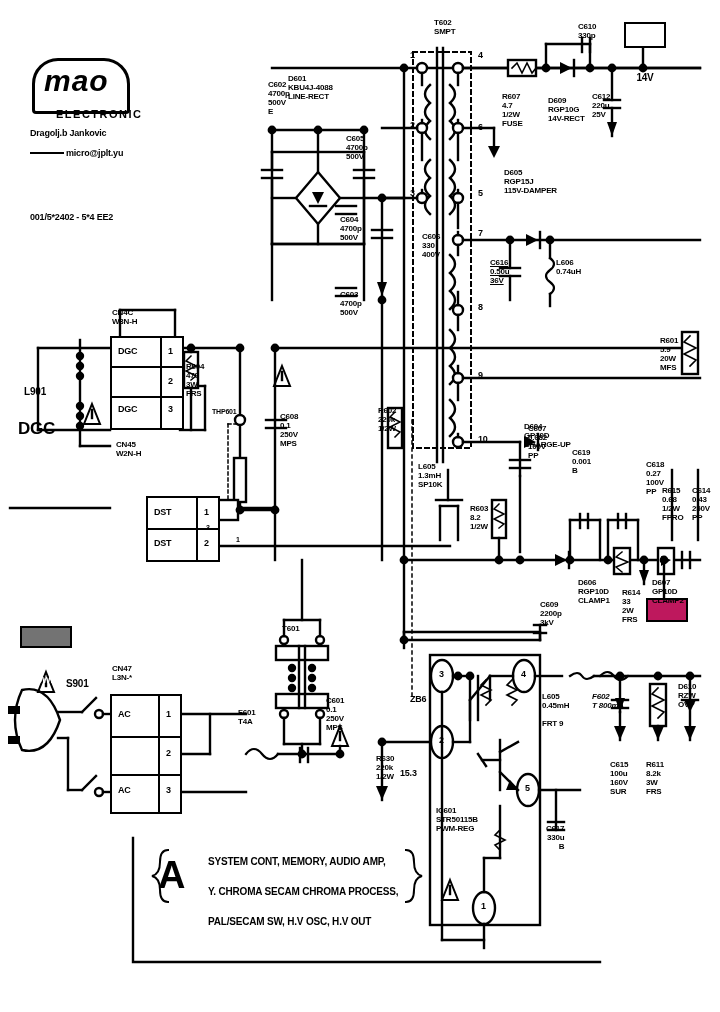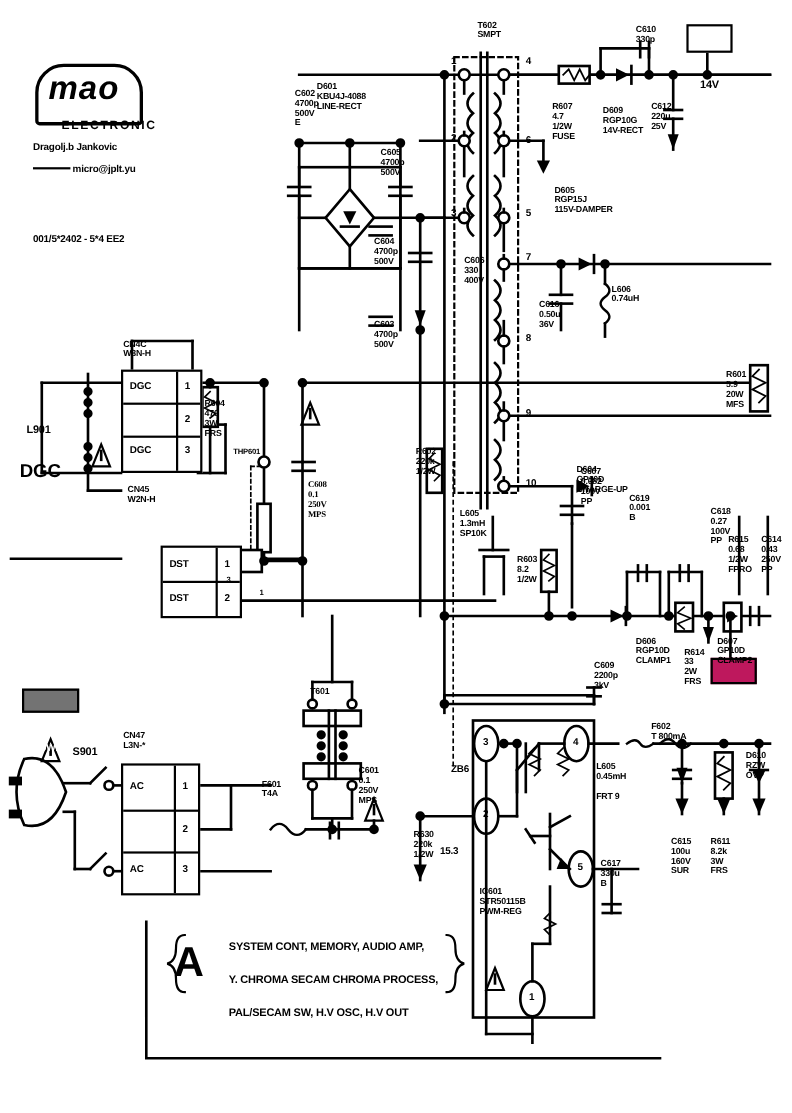--- a/index.html
+++ b/index.html
@@ -502,21 +502,21 @@
 </div>
 <div class="lbl" style="left:112px;top:664px;">CN47<br>L3N-*</div>
 <div class="lbl s10" style="left:66px;top:678px;">S901</div>
 
 <div class="lbl" style="left:268px;top:80px;">C602<br>4700p<br>500V<br>E</div>
 <div class="lbl" style="left:288px;top:74px;">D601<br>KBU4J-4088<br>LINE-RECT</div>
 <div class="lbl" style="left:346px;top:134px;">C605<br>4700p<br>500V</div>
 <div class="lbl" style="left:340px;top:215px;">C604<br>4700p<br>500V</div>
 <div class="lbl" style="left:340px;top:290px;">C603<br>4700p<br>500V</div>
 <div class="lbl" style="left:386px;top:232px;margin-left:36px;">C606<br>330<br>400V</div>
-<div class="lbl" style="left:280px;top:436px;font-family:Liberation Serif, serif;">C608<br>0.1<br>250V<br>MPS</div>
+<div class="lbl" style="left:280px;top:412px;">C608<br>0.1<br>250V<br>MPS</div>
 <div class="lbl" style="left:326px;top:696px;">C601<br>0.1<br>250V<br>MPS</div>
 <div class="lbl" style="left:660px;top:336px;">R601<br>5.9<br>20W<br>MFS</div>
 <div class="lbl" style="left:186px;top:362px;">R604<br>470<br>3W<br>FRS</div>
 <div class="lbl" style="left:238px;top:708px;">F601<br>T4A</div>
 <div class="lbl" style="left:282px;top:624px;">T601</div>
 
 <div class="lbl" style="left:434px;top:18px;">T602<br>SMPT</div>
 <div class="lbl s9" style="left:410px;top:50px;">1</div>
 <div class="lbl s9" style="left:410px;top:120px;">2</div>
 <div class="lbl s9" style="left:410px;top:188px;">3</div>
@@ -526,21 +526,21 @@
 <div class="lbl s9" style="left:478px;top:228px;">7</div>
 <div class="lbl s9" style="left:478px;top:302px;">8</div>
 <div class="lbl s9" style="left:478px;top:370px;">9</div>
 <div class="lbl s9" style="left:478px;top:434px;">10</div>
 
 <div class="lbl" style="left:502px;top:92px;">R607<br>4.7<br>1/2W<br>FUSE</div>
 <div class="lbl" style="left:548px;top:96px;">D609<br>RGP10G<br>14V-RECT</div>
 <div class="lbl" style="left:578px;top:22px;">C610<br>330p</div>
 <div class="lbl" style="left:592px;top:92px;">C612<br>220u<br>25V</div>
 <div class="lbl" style="left:504px;top:168px;">D605<br>RGP15J<br>115V-DAMPER</div>
-<div class="lbl" style="left:490px;top:272px;">C616<br>0.50u<br>36V</div>
+<div class="lbl" style="left:490px;top:258px;text-decoration:underline;">C616<br>0.50u<br>36V</div>
 <div class="lbl" style="left:556px;top:258px;">L606<br>0.74uH</div>
 <div class="lbl" style="left:378px;top:406px;">R602<br>220k<br>1/2W</div>
 <div class="lbl" style="left:470px;top:504px;">R603<br>8.2<br>1/2W</div>
 <div class="lbl" style="left:418px;top:462px;">L605<br>1.3mH<br>SP10K</div>
 <div class="lbl" style="left:528px;top:424px;">C607<br>0.082<br>100V<br>PP</div>
 <div class="lbl" style="left:524px;top:422px;">D604<br>GP10D<br>CHARGE-UP</div>
 <div class="lbl" style="left:572px;top:448px;">C619<br>0.001<br>B</div>
 <div class="lbl" style="left:646px;top:440px;margin-top:20px;">C618<br>0.27<br>100V<br>PP</div>
 <div class="lbl" style="left:662px;top:486px;">R615<br>0.68<br>1/2W<br>FPRO</div>
 <div class="lbl" style="left:692px;top:486px;">C614<br>0.43<br>250V<br>PP</div>
@@ -548,25 +548,25 @@
 <div class="lbl" style="left:622px;top:578px;margin-top:10px;">R614<br>33<br>2W<br>FRS</div>
 <div class="lbl" style="left:652px;top:578px;">D607<br>GP10D<br>CLAMP2</div>
 <div class="lbl" style="left:540px;top:600px;">C609<br>2200p<br>3kV</div>
 <div class="lbl" style="left:436px;top:806px;">IC601<br>STR50115B<br>PWM-REG</div>
 <div class="lbl s9" style="left:439px;top:669px;">3</div>
 <div class="lbl s9" style="left:439px;top:735px;">2</div>
 <div class="lbl s9" style="left:521px;top:669px;">4</div>
 <div class="lbl s9" style="left:525px;top:783px;">5</div>
 <div class="lbl s9" style="left:481px;top:901px;">1</div>
 <div class="lbl" style="left:542px;top:692px;">L605<br>0.45mH<br><br>FRT 9</div>
-<div class="lbl" style="left:592px;top:656px;">F602<br>T 800mA</div>
+<div class="lbl" style="left:592px;top:692px;font-style:italic;">F602<br>T 800mA</div>
 <div class="lbl" style="left:610px;top:760px;">C615<br>100u<br>160V<br>SUR</div>
 <div class="lbl" style="left:646px;top:760px;">R611<br>8.2k<br>3W<br>FRS</div>
 <div class="lbl" style="left:678px;top:682px;">D610<br>RZW<br>OVP</div>
-<div class="lbl" style="left:546px;top:780px;">C617<br>330u<br>B</div>
+<div class="lbl" style="left:546px;top:824px;text-align:right;">C617<br>330u<br>B</div>
 <div class="lbl" style="left:376px;top:754px;">R630<br>220k<br>1/2W</div>
 <div class="lbl s9" style="left:400px;top:768px;">15.3</div>
 <div class="lbl s9" style="left:410px;top:694px;">ZB6</div>
 
 <div class="bigA" style="left:158px;top:854px;">A</div>
 <div class="lbl s10" style="left:208px;top:856px;">SYSTEM CONT, MEMORY, AUDIO AMP,</div>
 <div class="lbl s10" style="left:208px;top:886px;">Y. CHROMA SECAM CHROMA PROCESS,</div>
 <div class="lbl s10" style="left:208px;top:916px;">PAL/SECAM SW, H.V OSC, H.V OUT</div>
 
 </div>

